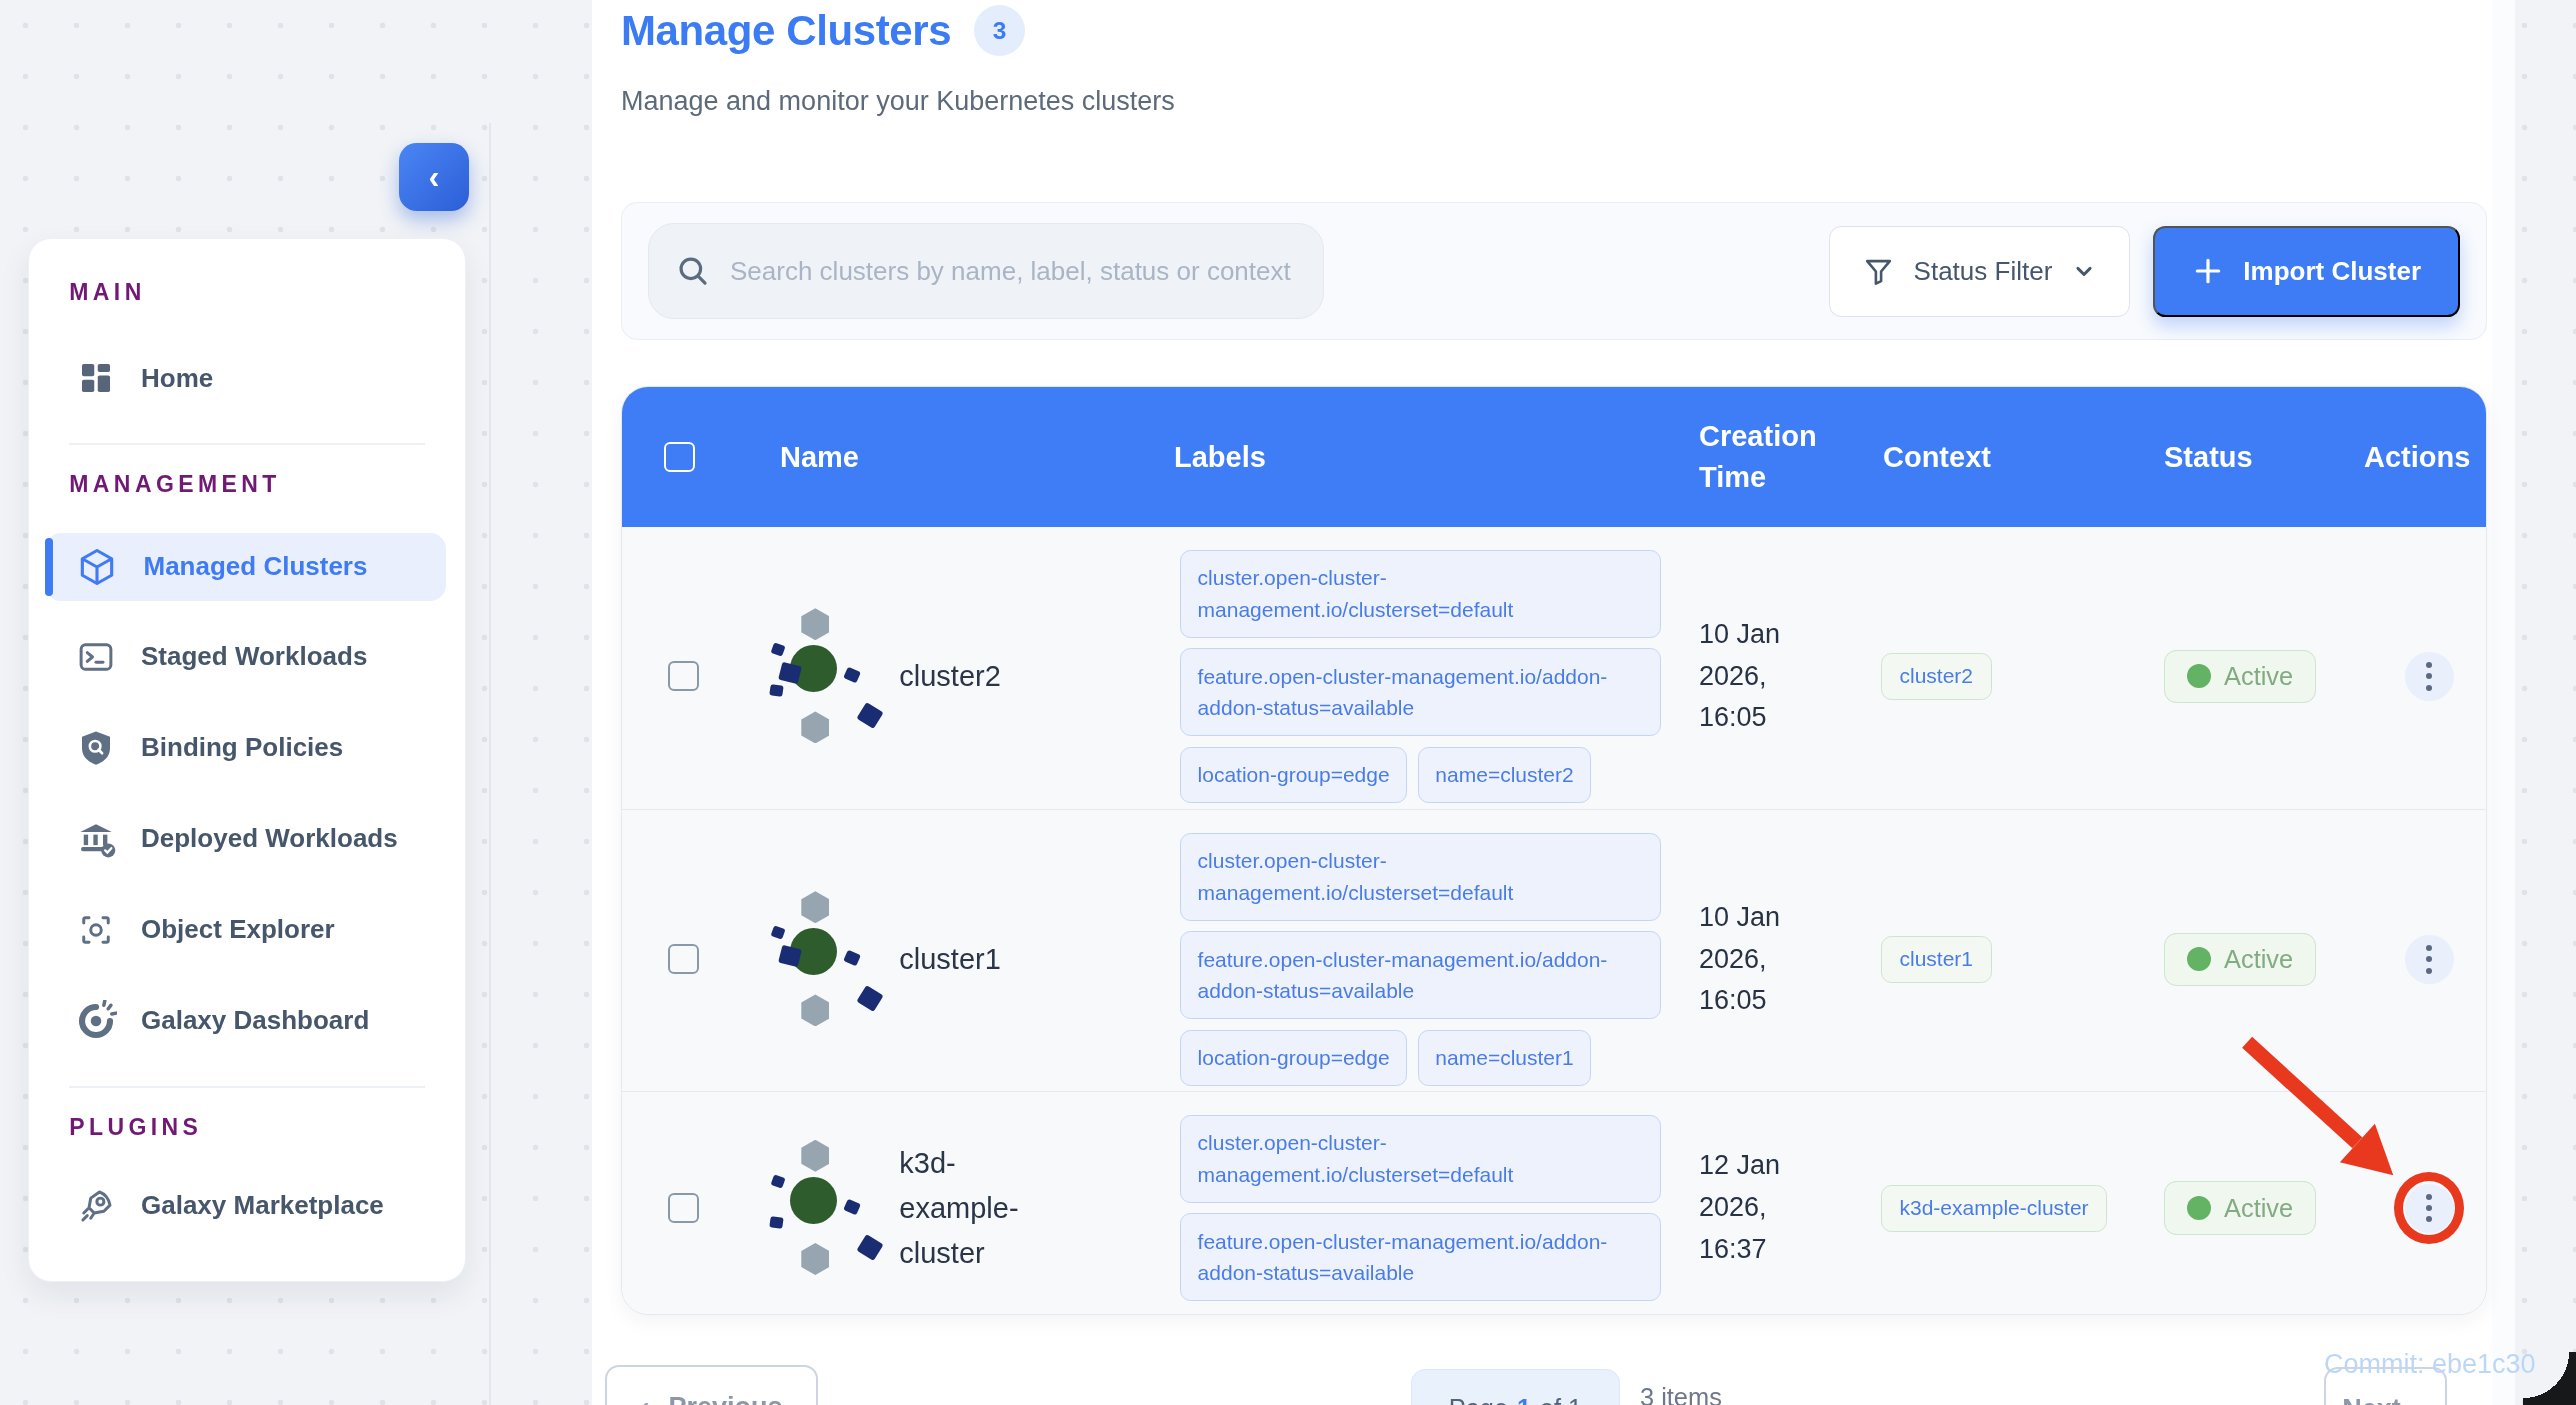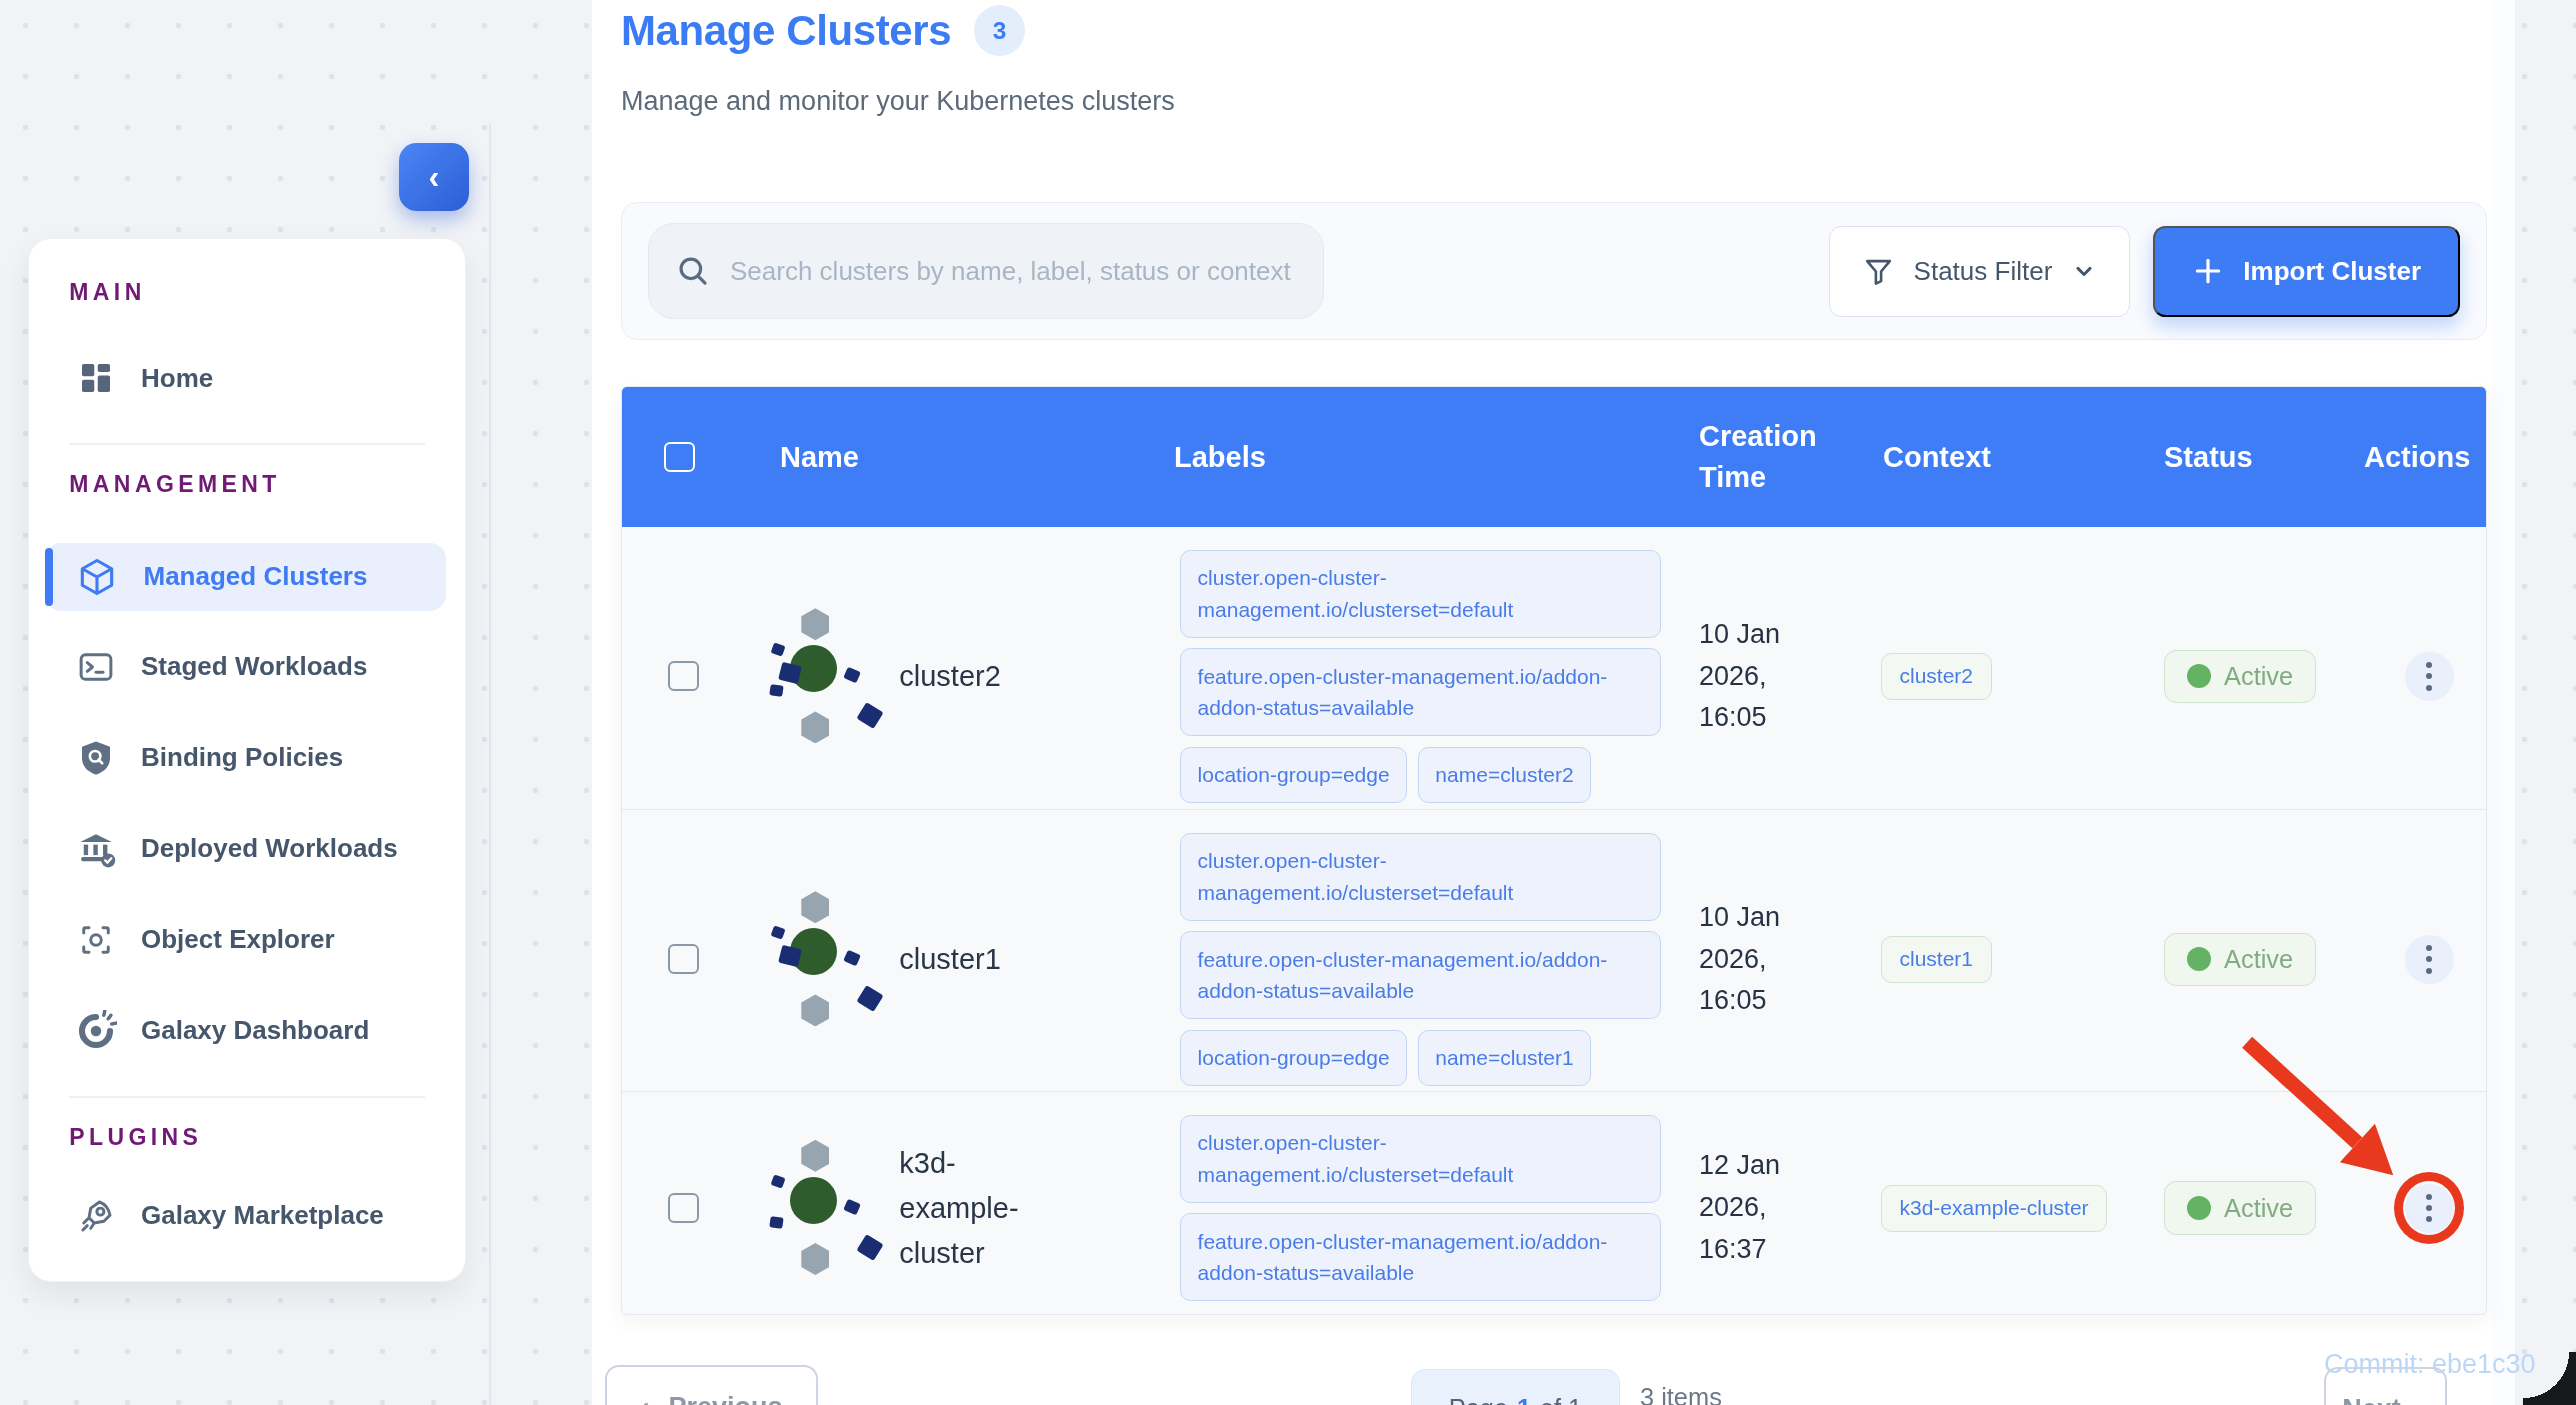--- a/index.html
+++ b/index.html
@@ -46,21 +46,21 @@
   .count-badge { width:51px; height:51px; border-radius:50%; background:#e4edfc; color:#3b7cf5; font-size:24.5px; font-weight:bold; display:flex; align-items:center; justify-content:center; }
   .page-subtitle { position:absolute; left:29px; top:86px; font-size:27px; color:#5d6a7a; }
   
   .toolbar { position:absolute; left:29px; top:202px; width:1866px; height:138px; background:#f8fafd; border:1.8px solid #e9edf4; border-radius:16px; display:flex; align-items:center; padding:0 26px; }
   .searchbox { width:676px; height:96px; background:#eff3f8; border:1.8px solid #e4e9f1; border-radius:26px; display:flex; align-items:center; padding:0 24.5px; gap:17.5px; }
   .searchbox .ph { font-size:26px; color:#a9b4c4; white-space:nowrap; overflow:hidden; }
   .toolbar-right { margin-left:auto; display:flex; align-items:center; gap:23px; }
   .btn-filter { height:91px; padding:0 32px; background:#fff; border:1.8px solid #dce3ed; border-radius:12.3px; display:flex; align-items:center; gap:19px; font-size:26px; color:#46566b; cursor:pointer; }
   .btn-import { height:91px; padding:4px 37px; background:#3e7cf6; border-radius:12.3px; display:flex; align-items:center; gap:19px; font-size:26px; font-weight:bold; color:#fff; box-shadow:0 8.8px 17.5px rgba(62,124,246,.3); cursor:pointer; }
   
-  .table-card { position:absolute; left:29px; top:386px; width:1866px; border-radius:6px; overflow:hidden; border:0.9px solid #e3e9f1; background:#f7f9fb; box-shadow:0 7px 19px rgba(30,40,60,.05); }
+  .table-card { position:absolute; left:29px; top:386px; width:1866px; border-radius:27px; overflow:hidden; border:0.9px solid #e3e9f1; background:#f7f9fb; box-shadow:0 7px 19px rgba(30,40,60,.05); }
   .tgrid { display:grid; grid-template-columns:123px 403px 530px 175px 272px 193px 171px; align-items:center; }
   .thead { background:#3f7df6; height:140px; color:#fff; font-weight:bold; font-size:29px; }
   .thead > div { padding-right:8.8px; }
   .th-name { padding-left:35px; }
   .th-labels { padding-left:26px; }
   .th-creation { padding-left:21px; line-height:1.4; }
   .th-context { padding-left:30px; }
   .th-status { padding-left:39px; }
   .th-actions { padding-left:46px; }
   .trow { background:#f7f9fb; }
@@ -132,21 +132,21 @@
       <rect x="8" y="26" width="14" height="14" rx="2" fill="#56657a"></rect>
       <rect x="26" y="21" width="14" height="19" rx="2" fill="#56657a"></rect>
     </svg>
     <span class="lbl">Home</span>
   </div>
 
   <div class="side-divider"></div>
 
   <div class="side-section-title">MANAGEMENT</div>
 
-  <div class="side-item active" style="margin-top:45px;">
+  <div class="side-item active" style="margin-top:35px;">
     <svg width="44" height="44" viewBox="0 0 48 48">
       <path d="M24 6 40 15 40 33 24 42 8 33 8 15 Z" fill="none" stroke="#3e7bf4" stroke-width="3.4" stroke-linejoin="round"></path>
       <path d="M8 15 24 24 40 15 M24 24 24 42" fill="none" stroke="#3e7bf4" stroke-width="3.4" stroke-linejoin="round"></path>
     </svg>
     <span class="lbl">Managed Clusters</span>
   </div>
 
   <div class="side-item">
     <svg width="42" height="42" viewBox="0 0 48 48">
       <rect x="7" y="10" width="34" height="28" rx="5" class="ic"></rect>

